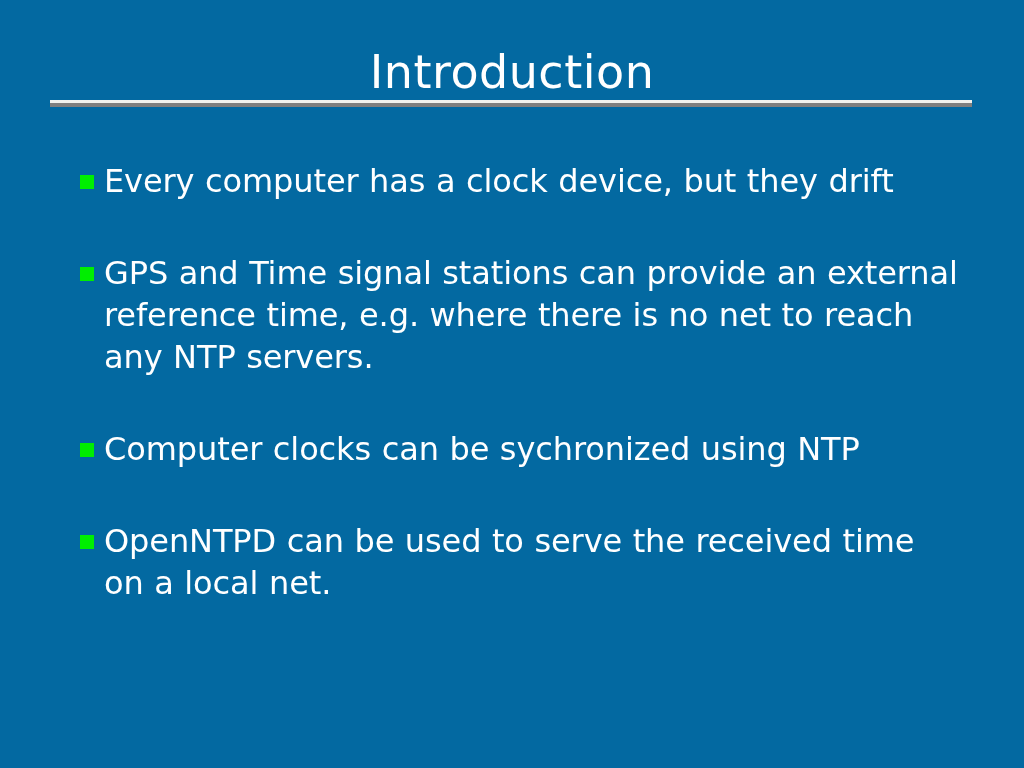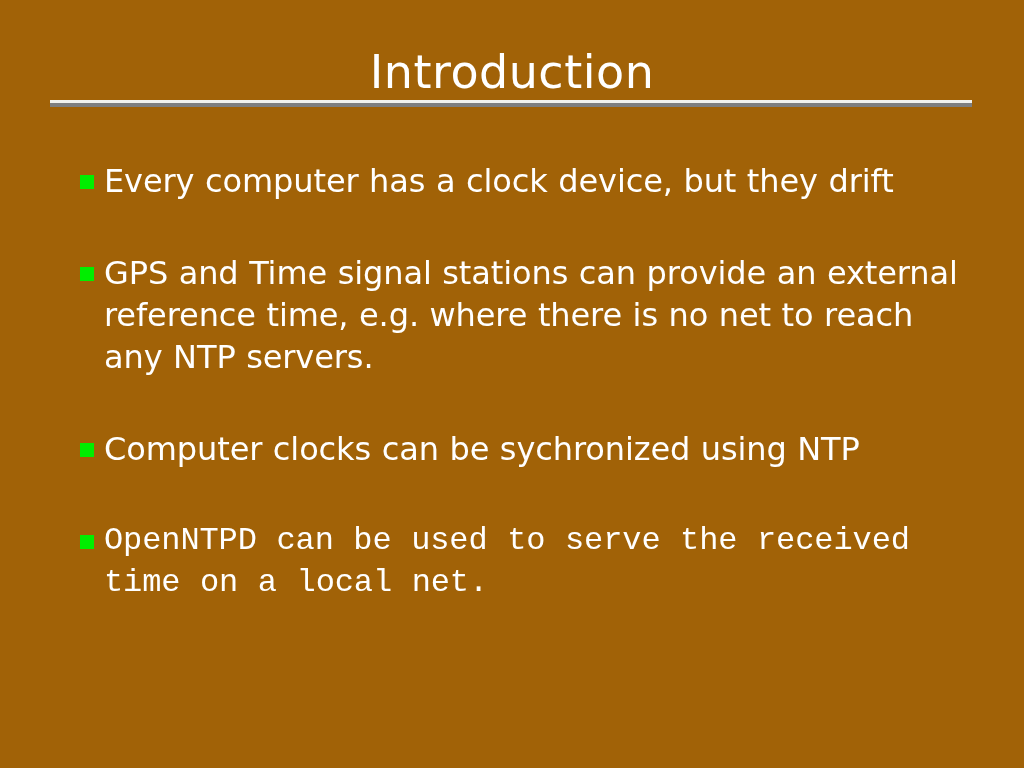--- a/index.html
+++ b/index.html
@@ -12,21 +12,21 @@
     height: 768px;
     overflow: hidden;
     background: #3a6ba1;
     font-family: "DejaVu Sans", sans-serif;
   }
 
   .slide {
     position: relative;
     width: 1024px;
     height: 768px;
-    background: #a16207;
+    background: #0369a1;
     box-sizing: border-box;
   }
 
   
   .title-area {
     position: absolute;
     left: 0;
     top: 46px;
     width: 1024px;
     text-align: center;
@@ -81,21 +81,20 @@
     color: #ffffff;
     font-family: "DejaVu Sans", sans-serif;
     font-size: 32px;
     font-weight: 400;
     line-height: 42px;
     letter-spacing: -0.1px;
     word-spacing: 0.5px;
   }
   .bullet-item:last-child {
     margin-bottom: 0;
-    font-family: Liberation Mono, monospace;
   }
   .bullet-marker {
     position: absolute;
     left: 0;
     top: 15px;
     width: 14px;
     height: 14px;
     background: #00ee00;
   }
   .bullet-text {

